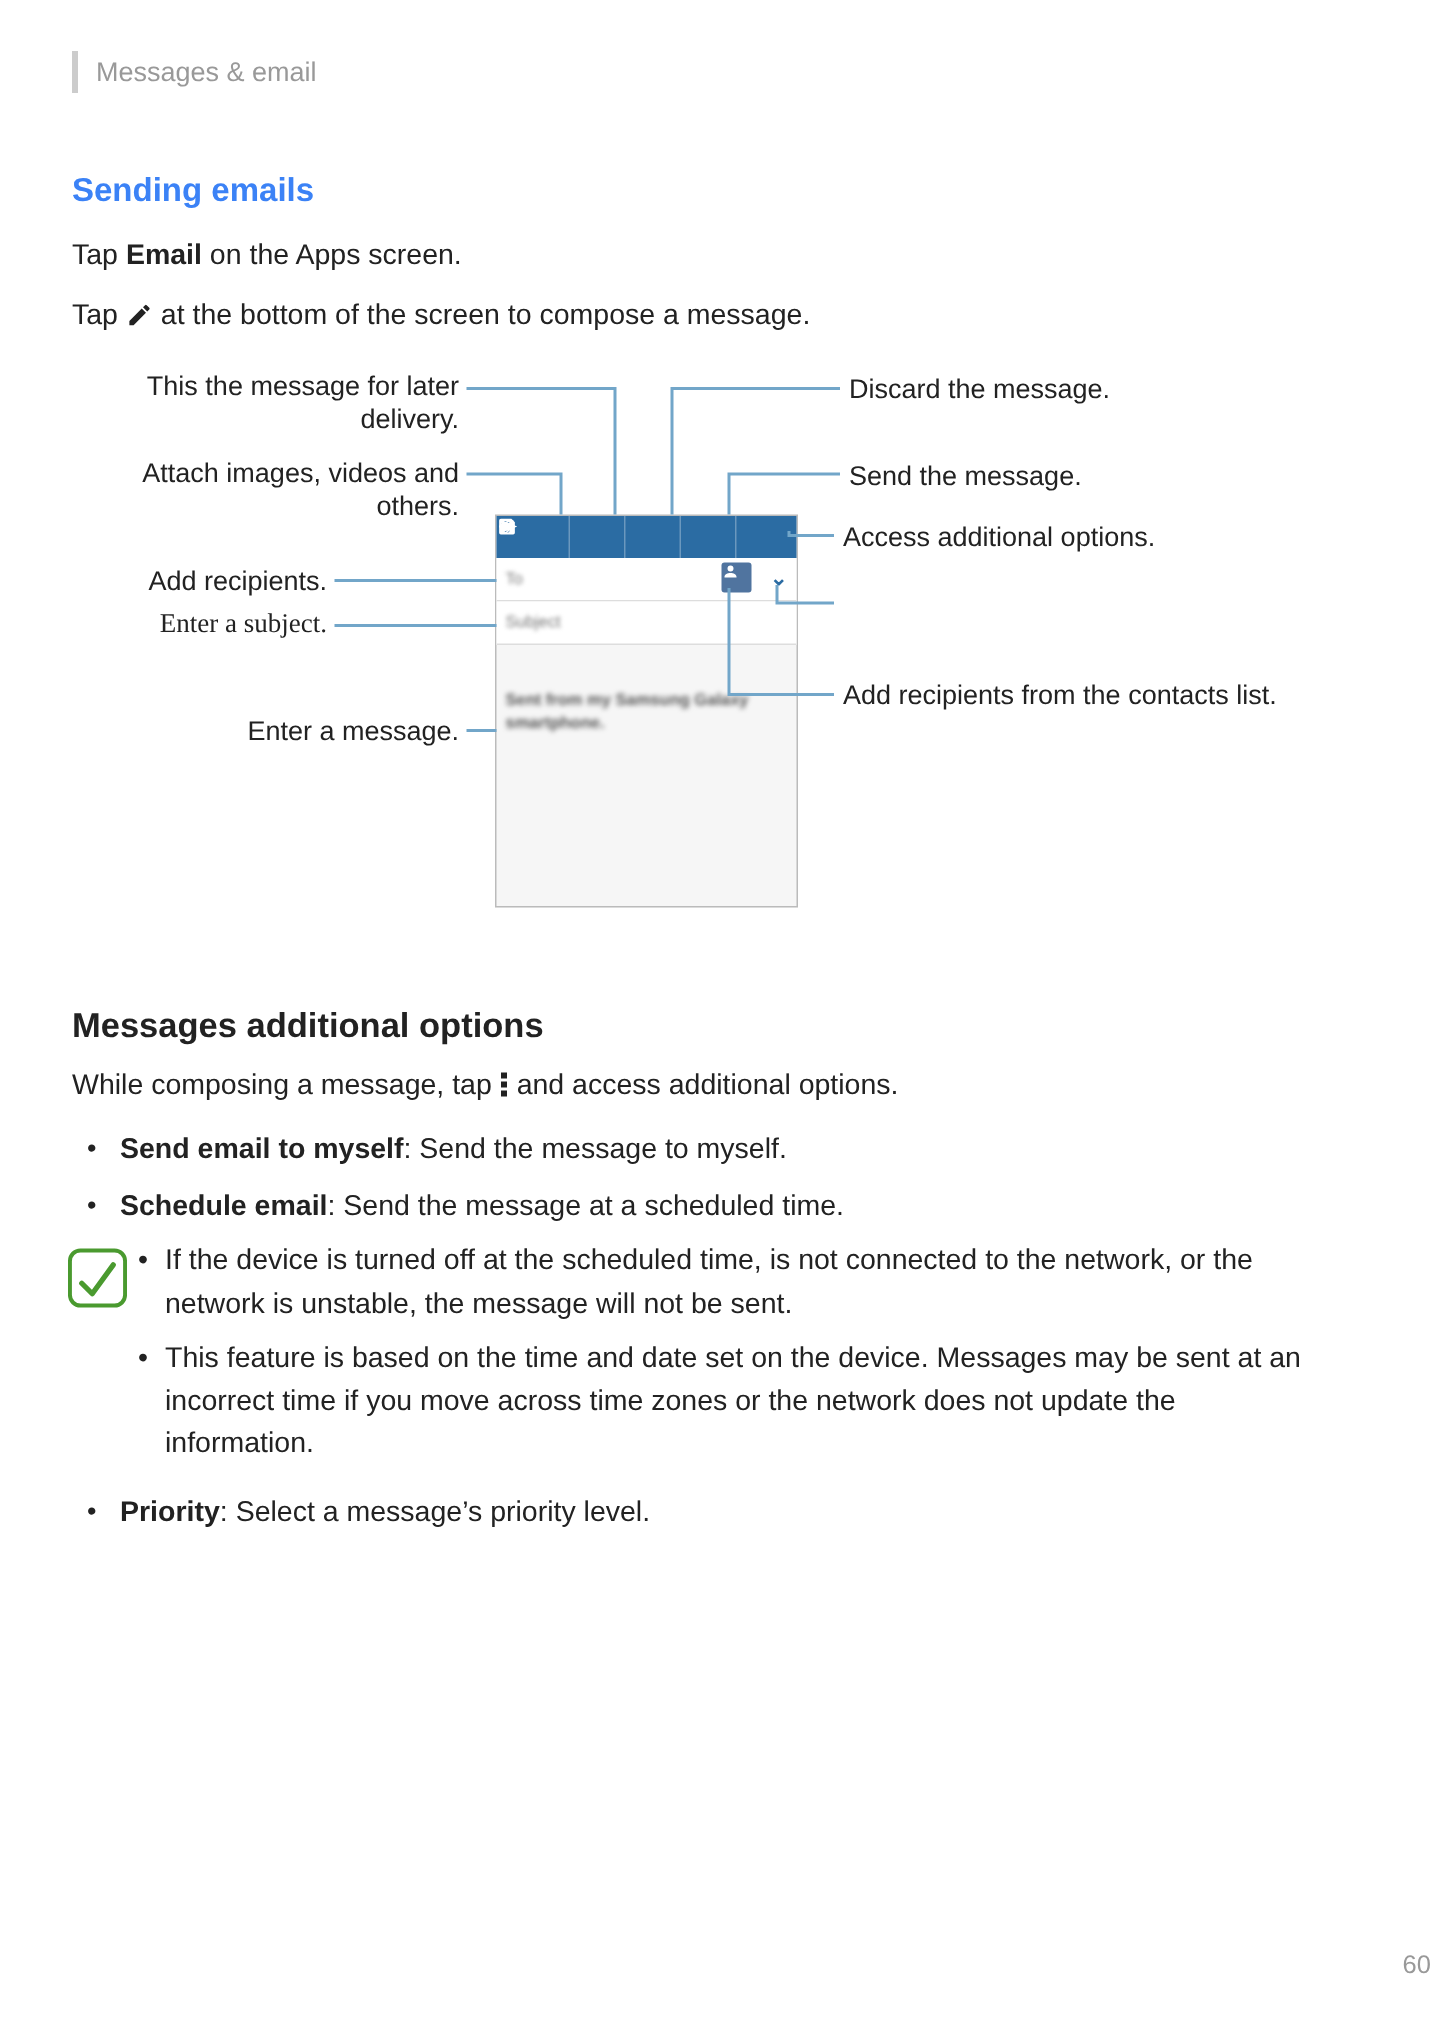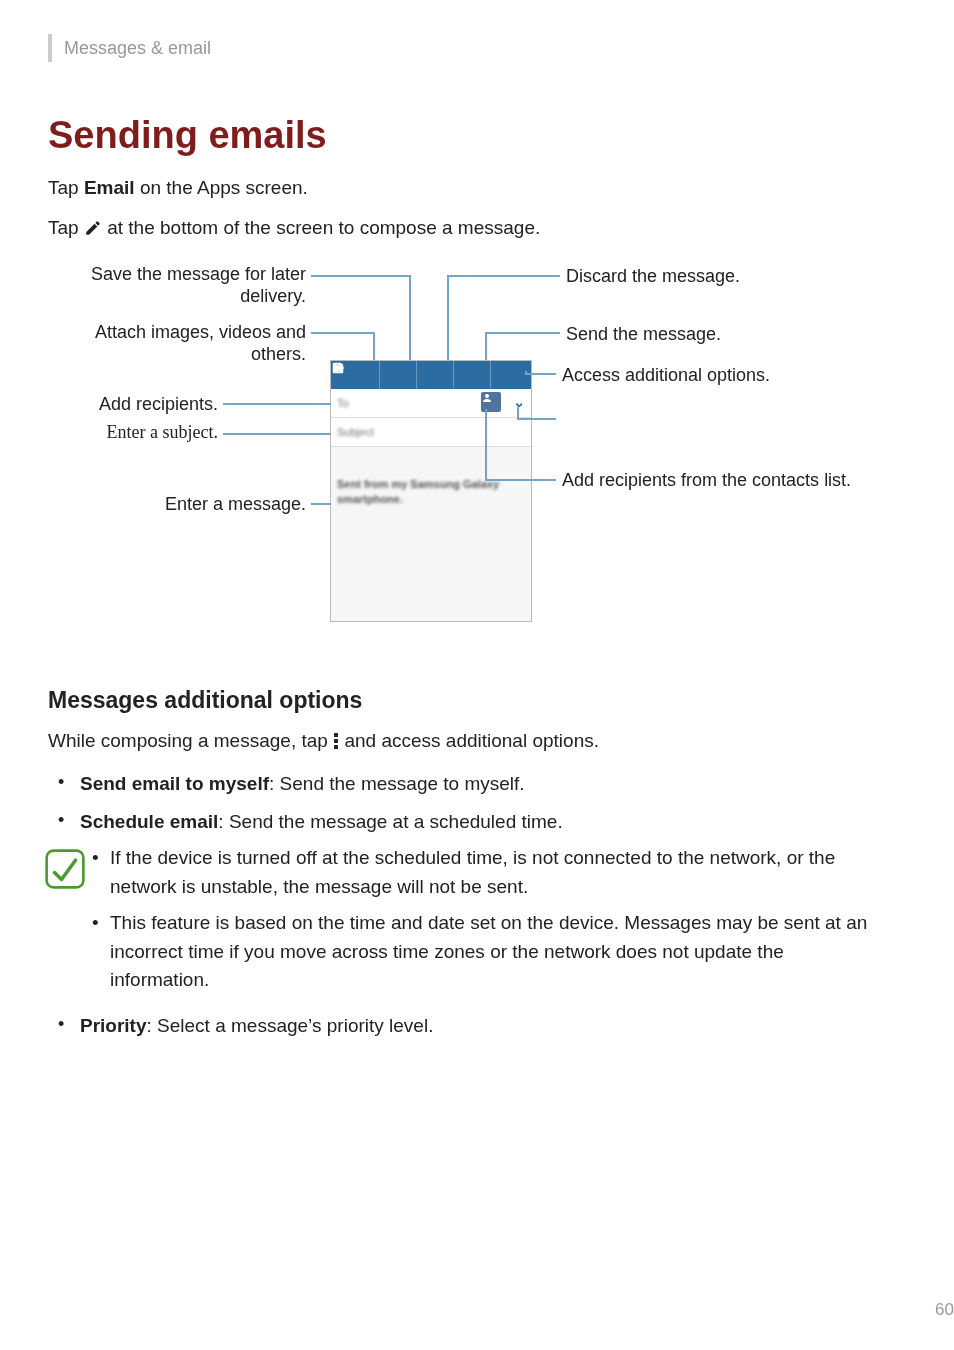--- a/index.html
+++ b/index.html
@@ -26,22 +26,22 @@
   }
   .header-rule {
     width: 4px;
     align-self: stretch;
     background: #ccc;
     margin-right: 12px;
     height: 28px;
     margin-top: -4px;
   }
   h1.title {
-    color: #7f1d1d;
-    font-size: 38px;
+    color: #3b82f6;
+    font-size: 22px;
     font-weight: 700;
     margin: 0 0 16px 0;
   }
   .body-text {
     font-size: 19px;
     line-height: 1.6;
     margin: 0 0 10px 0;
   }
   .inline-icon {
     display: inline-block;
@@ -273,21 +273,21 @@
         <path d="M263 243 H283"></path>
 
         <path d="M512 15 H400 V99"></path>
         <path d="M512 72 H438 V99"></path>
         <path d="M508 113 H478 V110"></path>
         <path d="M508 158 H470 V146"></path>
         <path d="M508 219 H438 V148"></path>
       </g>
     </svg>
 
-    <div class="callout left" style="left:0; top:2px; width:258px;">Save the message for later delivery.</div>
+    <div class="callout left" style="left:0; top:2px; width:258px;">This the message for later delivery.</div>
     <div class="callout left" style="left:0; top:60px; width:258px;">Attach images, videos and others.</div>
     <div class="callout left" style="left:0; top:132px; width:170px;">Add recipients.</div>
     <div class="callout left" style="left:0; top:160px; width:170px;font-family:Liberation Serif, serif;">Enter a subject.</div>
     <div class="callout left" style="left:0; top:232px; width:258px;">Enter a message.</div>
 
     <div class="callout right" style="left:518px; top:4px; width:280px;">Discard the message.</div>
     <div class="callout right" style="left:518px; top:62px; width:280px;">Send the message.</div>
     <div class="callout right" style="left:514px; top:103px; width:280px;">Access additional options.</div>
     <div class="callout right" style="left:514px; top:208px; width:290px;">Add recipients from the contacts list.</div>
   </div>

